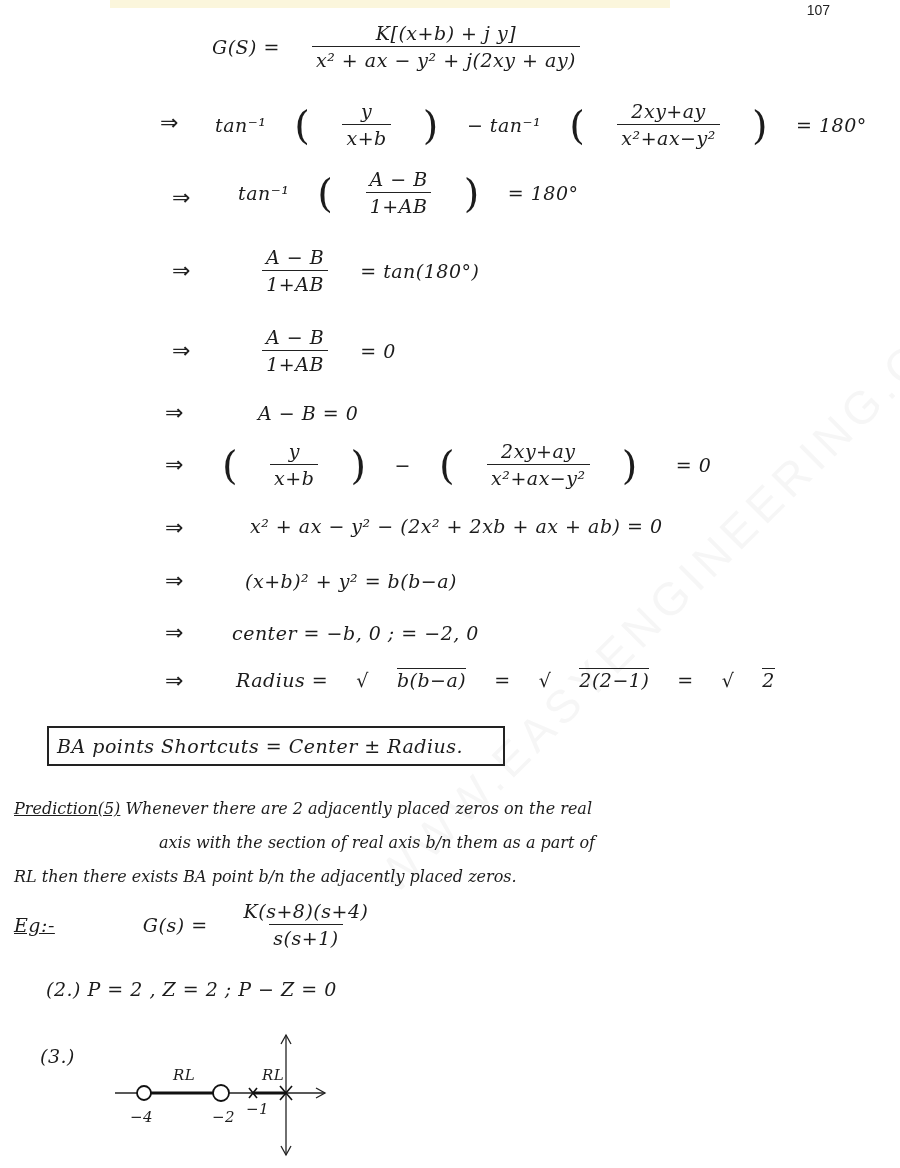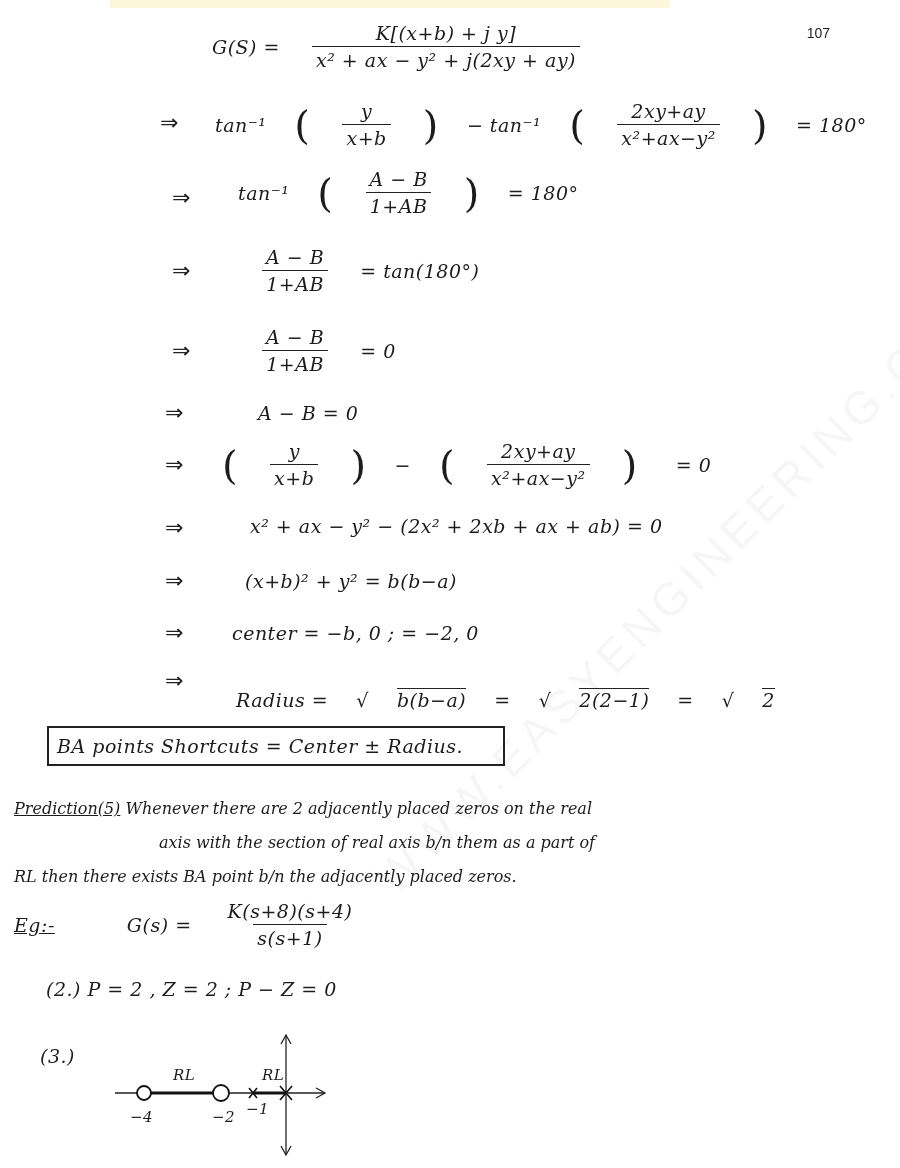--- a/index.html
+++ b/index.html
@@ -1,19 +1,19 @@
 <!DOCTYPE html>
 <html><head>
 <meta charset="utf-8">
 <style>
   html, body { margin:0; padding:0; }
   body { width:900px; height:1168px; background:#ffffff; position:relative; overflow:hidden;
          font-family:"DejaVu Sans", sans-serif; color:#1a1a1a; }
   .topband { position:absolute; left:110px; top:0; width:560px; height:8px; background:#fbf6dc; }
-  .pageno { position:absolute; right:70px; top:2px; font-family:"Liberation Sans", sans-serif; font-size:14px; color:#222;margin-top:23px; }
+  .pageno { position:absolute; right:70px; top:2px; font-family:"Liberation Sans", sans-serif; font-size:14px; color:#222; }
   .hw { font-family:"DejaVu Serif", serif; font-style:italic; font-size:19px; color:#1c1c1c; letter-spacing:0.5px;gap:28px; }
   .line { position:absolute; display:flex; align-items:center; white-space:nowrap; }
   .arrow { position:absolute; font-size:22px; color:#222; }
   .frac { display:inline-flex; flex-direction:column; align-items:center; margin:0 4px; vertical-align:middle; }
   .frac .num { padding:0 4px 2px; }
   .frac .den { border-top:1.6px solid #222; padding:2px 4px 0; }
   .paren { font-size:40px; font-style:normal; font-weight:200; line-height:1; }
   .watermark { position:absolute; left:260px; top:560px; transform:rotate(-45deg); font-size:46px; color:rgba(180,180,180,0.12);
                font-family:"Liberation Sans", sans-serif; letter-spacing:6px; pointer-events:none; }
   .boxed { position:absolute; left:47px; top:726px; width:458px; height:40px; border:2px solid #222; display:flex; align-items:center; padding-left:8px; box-sizing:border-box; }
@@ -109,21 +109,21 @@
 <span class="arrow" style="left:165px; top:515px;">⇒</span>
 <div class="line hw" style="left:250px; top:515px;">x² + ax − y² − (2x² + 2xb + ax + ab) = 0</div>
 
 <span class="arrow" style="left:165px; top:568px;">⇒</span>
 <div class="line hw" style="left:245px; top:570px;">(x+b)² + y² = b(b−a)</div>
 
 <span class="arrow" style="left:165px; top:620px;">⇒</span>
 <div class="line hw" style="left:232px; top:622px;">center = −b, 0 ; = −2, 0</div>
 
 <span class="arrow" style="left:165px; top:668px;">⇒</span>
-<div class="line hw" style="left:236px; top:688px;">
+<div class="line hw" style="left:236px; top:668px;">
   <span>Radius = </span>
   <span style="font-style:normal">√</span>
   <span style="border-top:1.5px solid #222">b(b−a)</span>
   <span> = </span>
   <span style="font-style:normal">√</span>
   <span style="border-top:1.5px solid #222">2(2−1)</span>
   <span> = </span>
   <span style="font-style:normal">√</span>
   <span style="border-top:1.5px solid #222">2</span>
 </div>
@@ -133,21 +133,21 @@
 </div>
 
 <div class="para" style="left:14px; top:792px; width:870px;">
   <div><span class="underline">Prediction(5)</span>
        <span>Whenever there are 2 adjacently placed zeros on the real</span></div>
   <div style="padding-left:145px">axis with the section of real axis b/n them as a part of</div>
   <div>RL then there exists BA point b/n the adjacently placed zeros.</div>
 </div>
 
 <div class="line hw" style="left:14px; top:900px;">
-  <span class="underline" style="margin-right:44px">Eg:-</span>
+  <span class="underline" style="margin-right:60px">Eg:-</span>
   <span>G(s) =</span>
   <span class="frac">
     <span class="num">K(s+8)(s+4)</span>
     <span class="den">s(s+1)</span>
   </span>
 </div>
 
 <div class="line hw" style="left:46px; top:978px;">(2.) P = 2 , Z = 2 ; P − Z = 0</div>
 <div class="line hw" style="left:40px; top:1045px;">(3.)</div>
 

